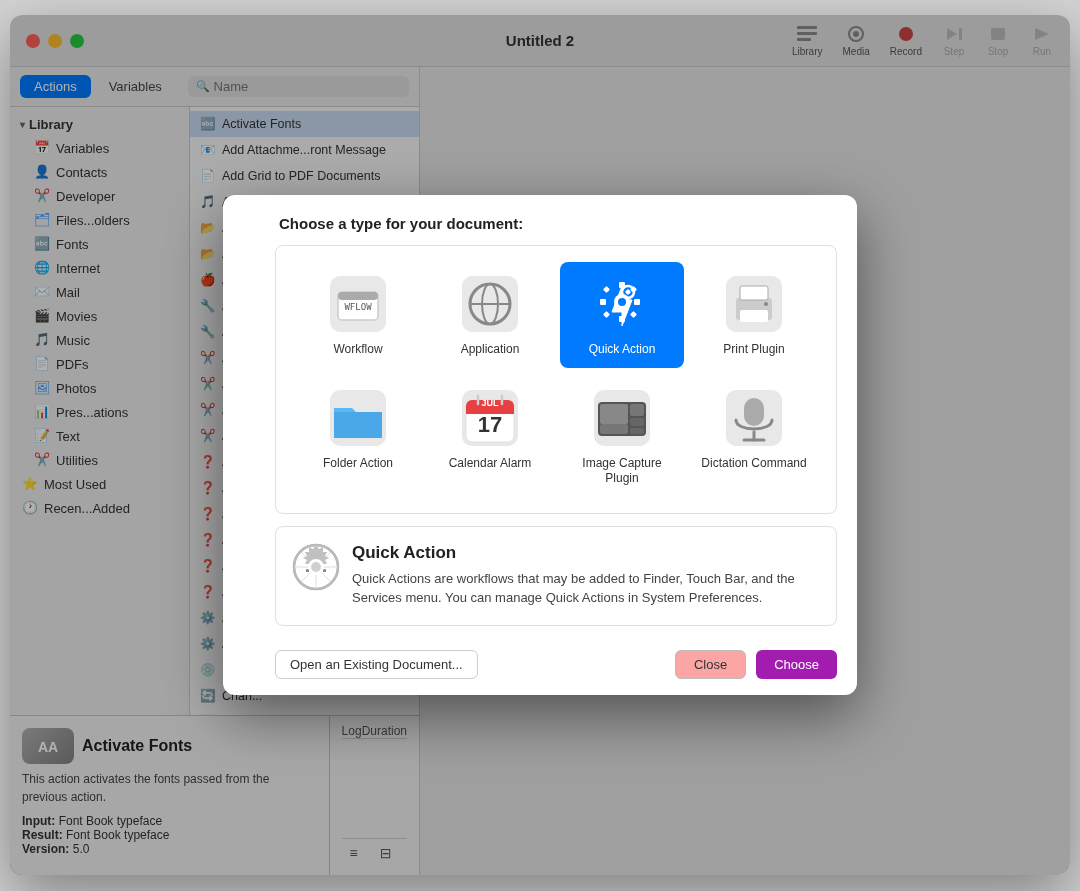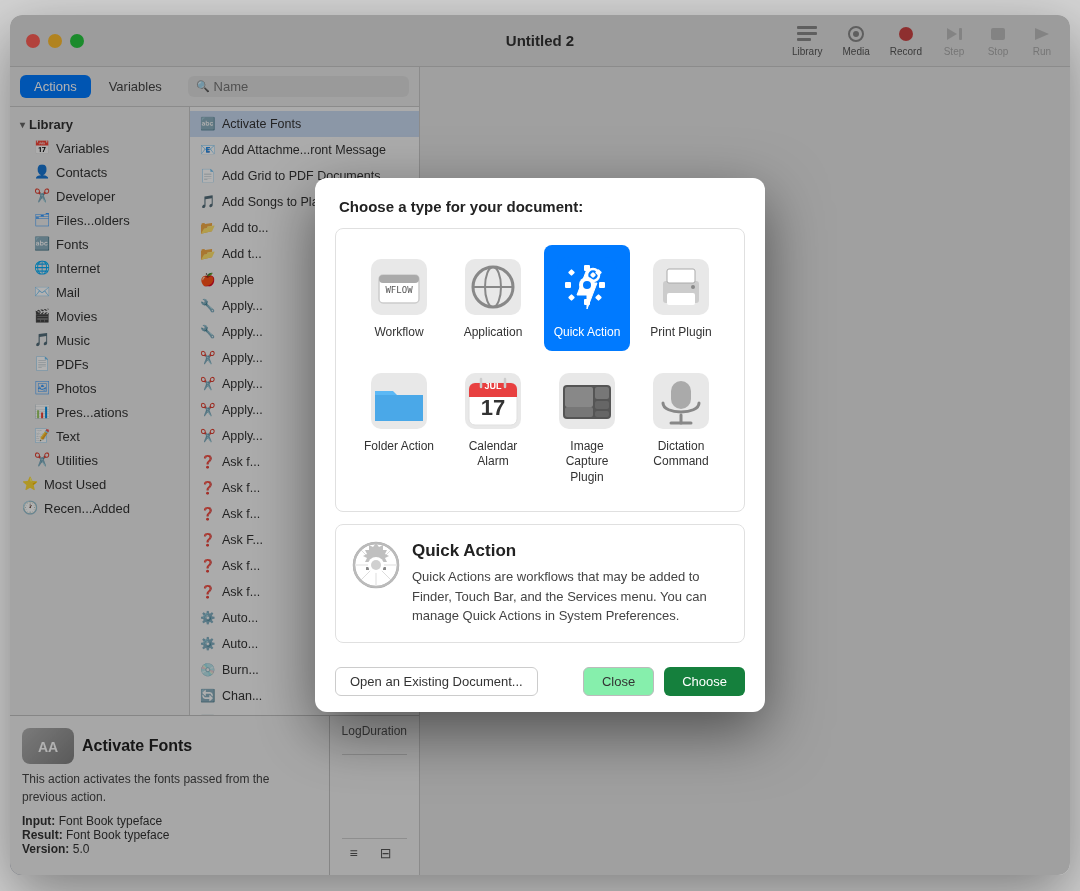--- a/index.html
+++ b/index.html
@@ -268,21 +268,21 @@
       flex: 1;
       padding: 8px 12px;
       display: flex;
       flex-direction: column;
     }
     .log-header {
       display: flex;
       justify-content: space-between;
       font-size: 12px;
       color: #555;
-      padding-bottom: 16px;
+      padding-bottom: 0;
       border-bottom: 1px solid #ccc;
     }
     .bottom-actions-bar {
       display: flex;
       gap: 8px;
       margin-top: auto;
       padding: 4px 0;
       align-items: center;
       border-top: 1px solid #ccc;
     }
@@ -298,23 +298,24 @@
       top: 0; left: 0; right: 0; bottom: 0;
       background: rgba(0,0,0,0.3);
       display: flex;
       align-items: center;
       justify-content: center;
       z-index: 100;
     }
     .modal {
       background: white;
       border-radius: 12px;
-      width: 450px;
+      width: 634px;
       box-shadow: 0 20px 60px rgba(0,0,0,0.5);
       overflow: hidden;
+      padding-left: 32px;
     }
     .modal-header {
       padding: 20px 24px 12px;
     }
     .modal-title {
       font-size: 15px;
       font-weight: 600;
       color: #222;
     }
     .modal-grid-section {
@@ -398,30 +399,30 @@
       font-size: 13px;
       cursor: pointer;
       color: #333;
     }
     .modal-footer-right {
       display: flex;
       gap: 10px;
     }
     .btn-close-modal {
       padding: 6px 18px;
-      background: #86efac;
+      background: #fca5a5;
       border: 1px solid #bbb;
       border-radius: 6px;
       font-size: 13px;
       cursor: pointer;
       color: #333;
     }
     .btn-choose {
       padding: 6px 18px;
-      background: #15803d;
+      background: #a21caf;
       border: none;
       border-radius: 6px;
       font-size: 13px;
       cursor: pointer;
       color: white;
       font-weight: 500;
     }
 
     
     .lib-icon-calendar { color: #e84040; }

